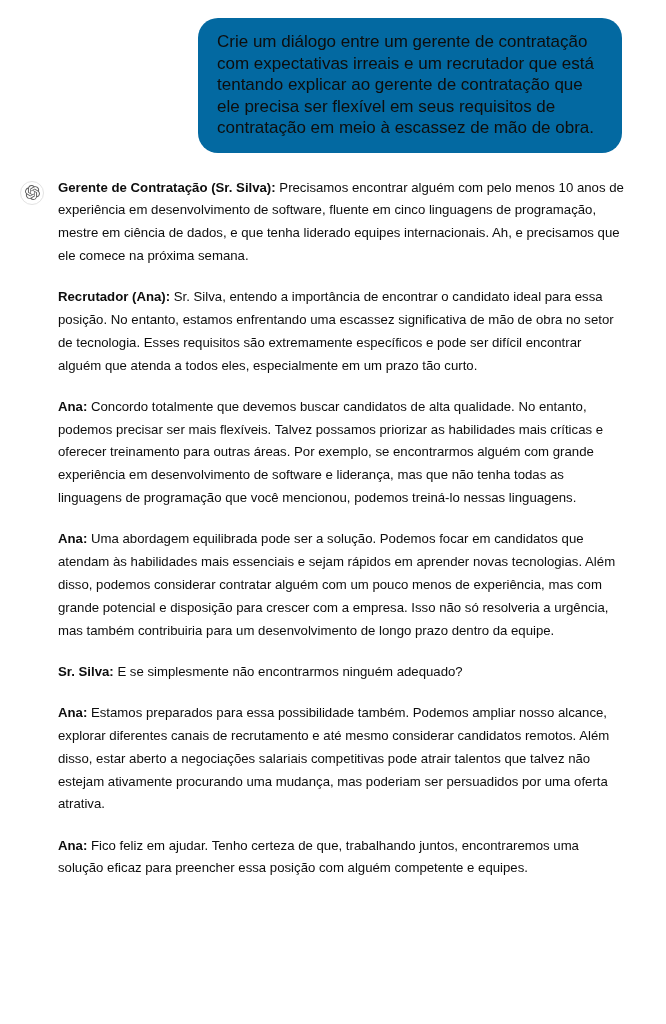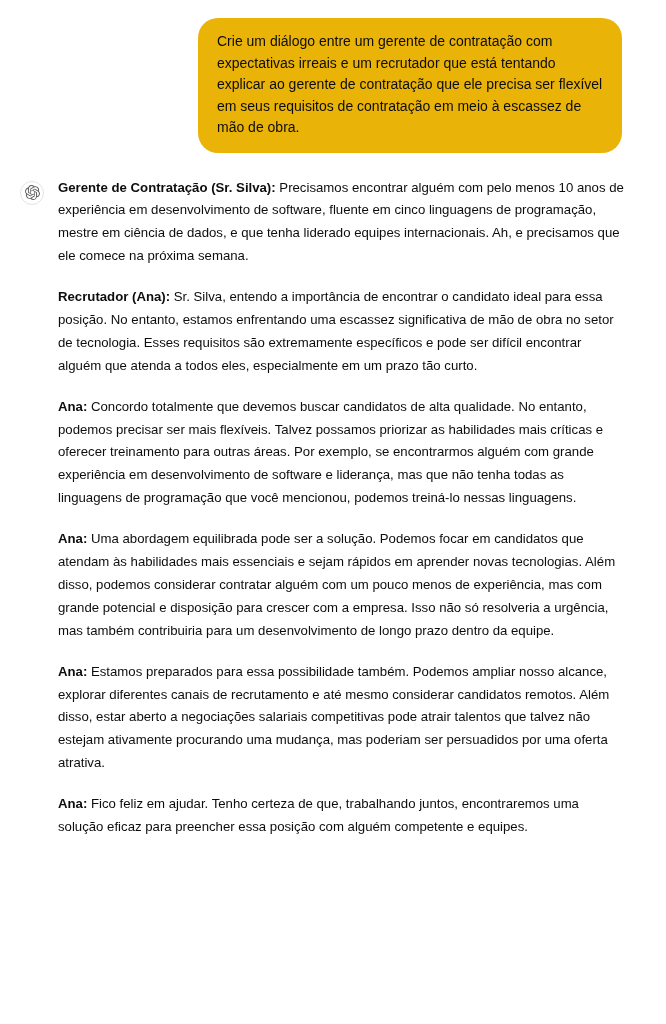--- a/index.html
+++ b/index.html
@@ -23,25 +23,25 @@
   }
 
   
   .user-turn {
     display: flex;
     justify-content: flex-end;
     padding: 18px 44px 0 44px;
   }
 
   .user-bubble {
-    background: #eab308;
+    background: #0369a1;
     border-radius: 20px;
     padding: 13px 19px 14px 19px;
     max-width: 424px;
-    font-size: 14px;
+    font-size: 17px;
     line-height: 21.5px;
     color: #0d0d0d;
     text-align: left;
   }
 
   
   .assistant-turn {
     display: flex;
     align-items: flex-start;
     padding: 24px 26px 0 20px;
@@ -114,20 +114,23 @@
 
       <p>
         <span class="speaker">Ana:</span><span> Concordo totalmente que devemos buscar candidatos de alta qualidade. No entanto, podemos precisar ser mais flexíveis. Talvez possamos priorizar as habilidades mais críticas e oferecer treinamento para outras áreas. Por exemplo, se encontrarmos alguém com grande experiência em desenvolvimento de software e liderança, mas que não tenha todas as linguagens de programação que você mencionou, podemos treiná-lo nessas linguagens.</span>
       </p>
 
 
       <p>
         <span class="speaker">Ana:</span><span> Uma abordagem equilibrada pode ser a solução. Podemos focar em candidatos que atendam às habilidades mais essenciais e sejam rápidos em aprender novas tecnologias. Além disso, podemos considerar contratar alguém com um pouco menos de experiência, mas com grande potencial e disposição para crescer com a empresa. Isso não só resolveria a urgência, mas também contribuiria para um desenvolvimento de longo prazo dentro da equipe.</span>
       </p>
 
+      <p>
+        <span class="speaker">Sr. Silva:</span><span> E se simplesmente não encontrarmos ninguém adequado?</span>
+      </p>
 
       <p>
         <span class="speaker">Ana:</span><span> Estamos preparados para essa possibilidade também. Podemos ampliar nosso alcance, explorar diferentes canais de recrutamento e até mesmo considerar candidatos remotos. Além disso, estar aberto a negociações salariais competitivas pode atrair talentos que talvez não estejam ativamente procurando uma mudança, mas poderiam ser persuadidos por uma oferta atrativa.</span>
       </p>
 
 
       <p>
         <span class="speaker">Ana:</span><span> Fico feliz em ajudar. Tenho certeza de que, trabalhando juntos, encontraremos uma solução eficaz para preencher essa posição com alguém competente e equipes.</span>
       </p>
 

